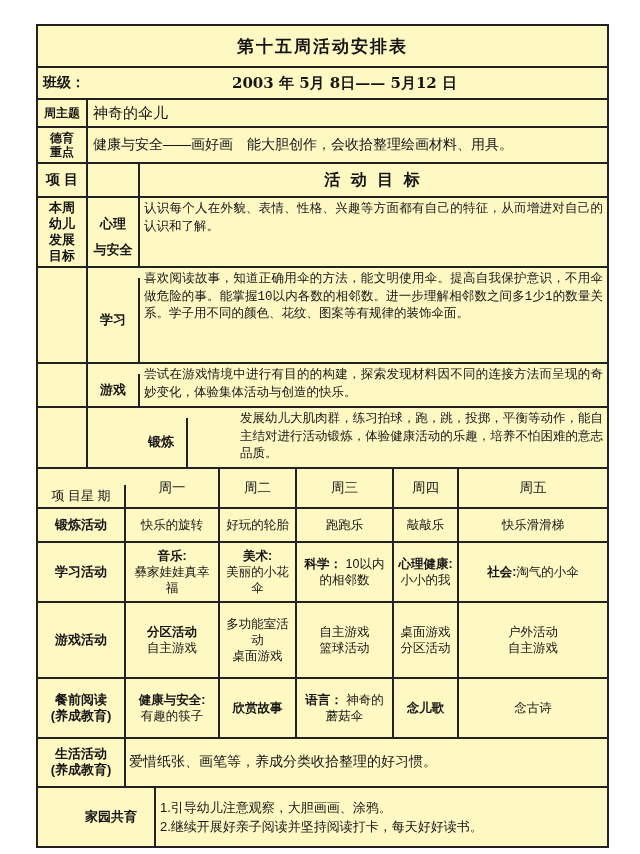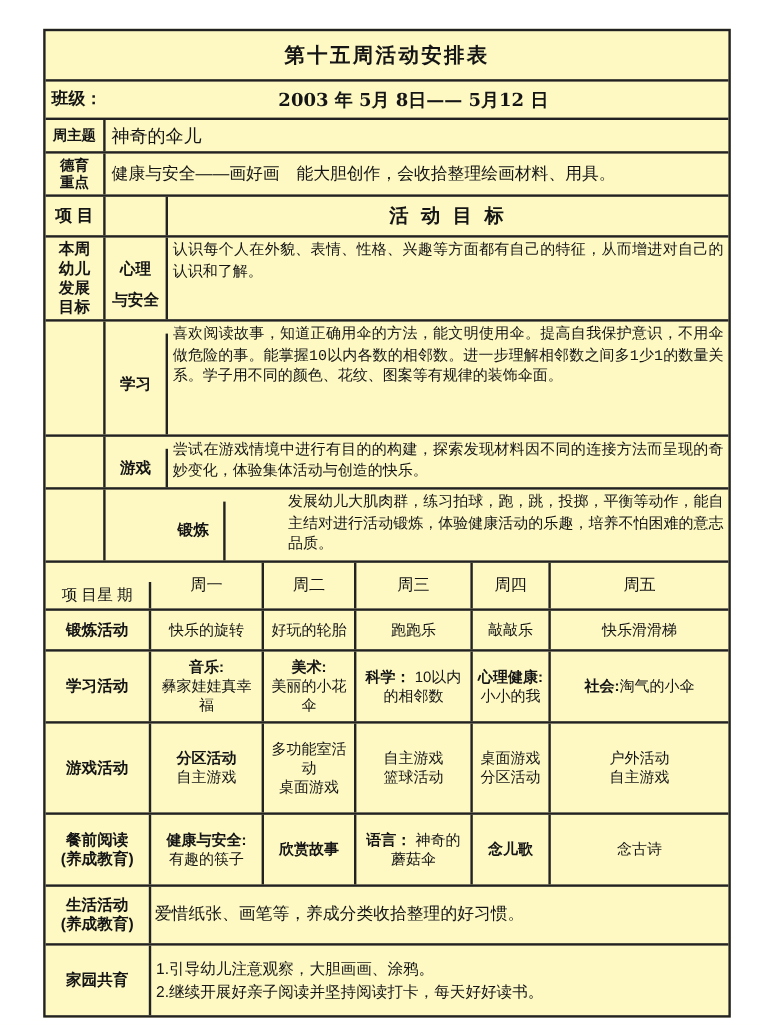--- a/index.html
+++ b/index.html
@@ -1,21 +1,21 @@
 <!DOCTYPE html>
 <html><head>
 <meta charset="utf-8">
 <style>
   * { margin:0; padding:0; box-sizing:border-box; }
   html,body { width:640px; height:854px; background:#ffffff; overflow:hidden;
               font-family:"Liberation Sans", sans-serif; color:#151515; }
   .sheet { position:absolute; left:36px; top:24px; width:573px;
            border:2px solid #222; background:#fef9c3; }
   .row { display:flex; border-bottom:2px solid #222; align-items:stretch; }
-  .row:last-child { border-bottom:none; }
+  .row:last-child { border-bottom:none;padding-left:30px; }
   .cell { border-right:2px solid #222; display:flex; flex-direction:column;
           align-items:center; justify-content:center; text-align:center;
           padding:2px 3px; min-width:0; }
   .cell:last-child { border-right:none; }
   
   .cA { flex:0 0 50px; }   
   .cB { flex:0 0 52px; }   
   .cFill { flex:1; }
   .dL { flex:0 0 88px; }   
   .d1 { flex:0 0 94px; } .d2 { flex:0 0 77px; } .d3 { flex:0 0 97px; }

